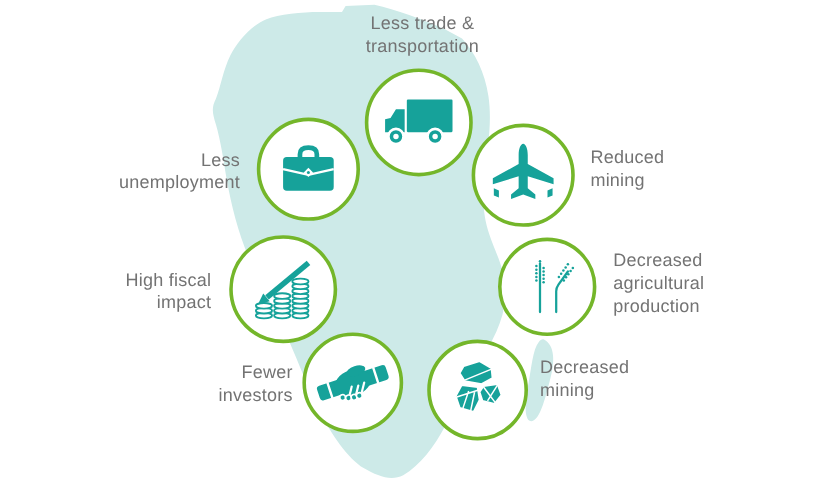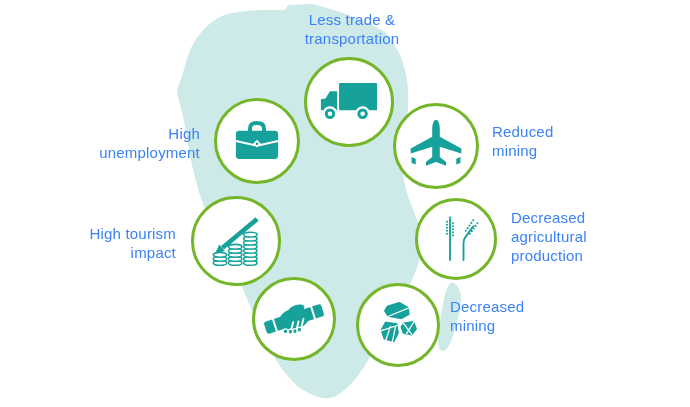--- a/index.html
+++ b/index.html
@@ -21,21 +21,21 @@
     background: #ffffff;
     border: 3px solid #74b62a;
     border-radius: 50%;
     display: flex;
     align-items: center;
     justify-content: center;
   }
   .label {
     position: absolute;
     white-space: pre-line;
-    color: #3b82f6;
+    color: #737373;
     font-size: 15px;
     line-height: 19px;
     letter-spacing: 0.2px;
   }
   .label.center { text-align: center; }
   .label.right  { text-align: right; }
   .label.left   { text-align: left; }
   .icon svg { display:block; }
 </style>
 </head>
@@ -192,30 +192,32 @@
           <path d="M35,28 L47,44 M49,26 L39,42"></path>
           <path d="M8,38 L30,31 M14,50 L20,32 M22,52 L26,33"></path>
         </g>
       </svg>
     </span>
   </div>
 
   <div class="label center" style="left:242px; top:10px; width:220px;">Less trade &amp;
 transportation</div>
 
-  <div class="label right" style="right:490px; top:124px; width:160px;">High
+  <div class="label right" style="right:490px; top:124px; width:160px;">Less
 unemployment</div>
 
   <div class="label left" style="left:492px; top:122px; width:150px;">Reduced
 mining</div>
 
-  <div class="label right" style="right:514px; top:224px; width:150px;">High tourism
+  <div class="label right" style="right:514px; top:224px; width:150px;">High fiscal
 impact</div>
 
   <div class="label left" style="left:511px; top:208px; width:160px;">Decreased
 agricultural
 production</div>
 
+  <div class="label right" style="right:446px; top:301px; width:130px;">Fewer
+investors</div>
 
   <div class="label left" style="left:450px; top:297px; width:140px;">Decreased
 mining</div>
 
 </div>
 
 </body></html>

